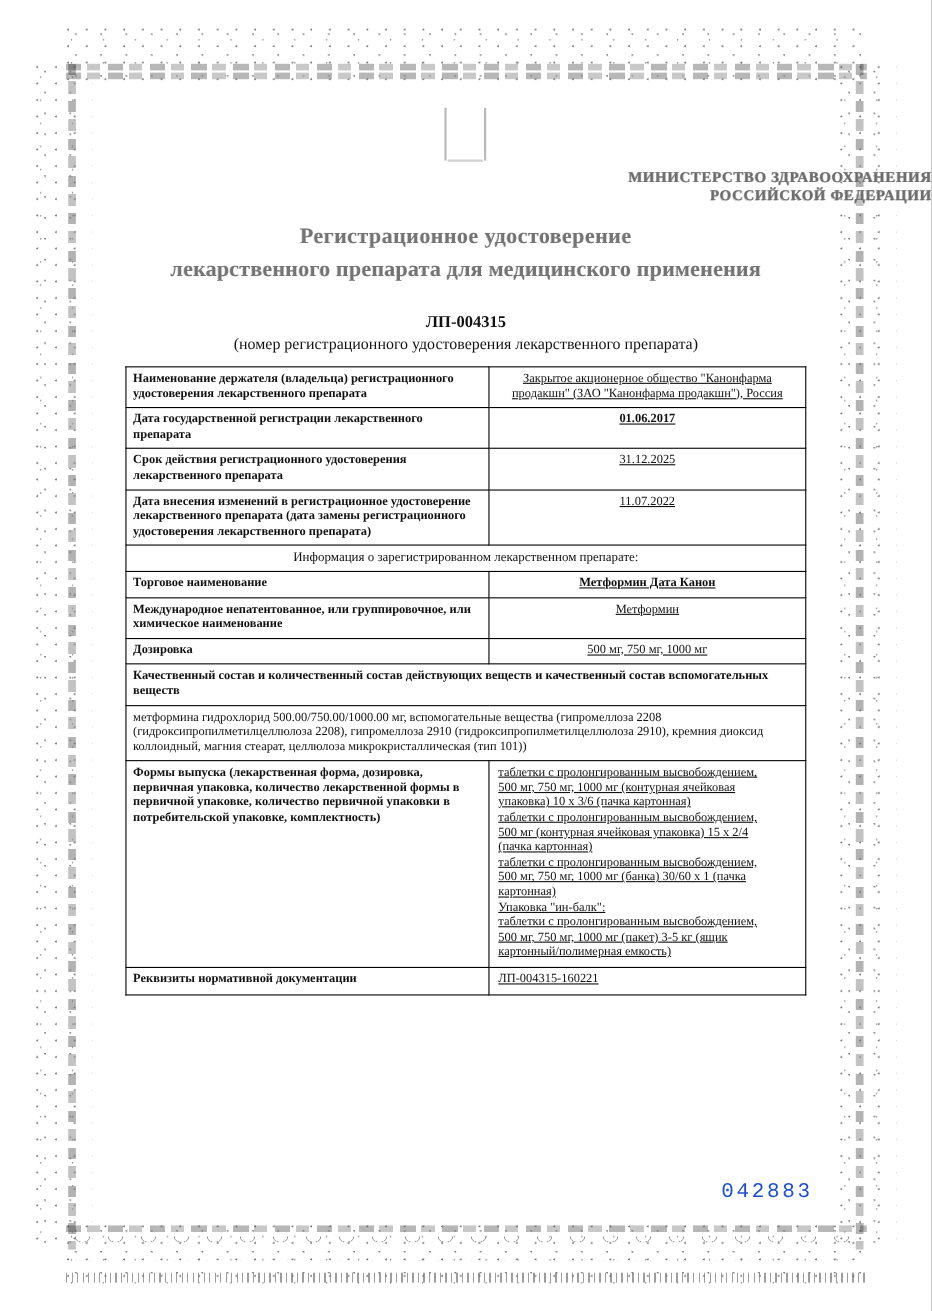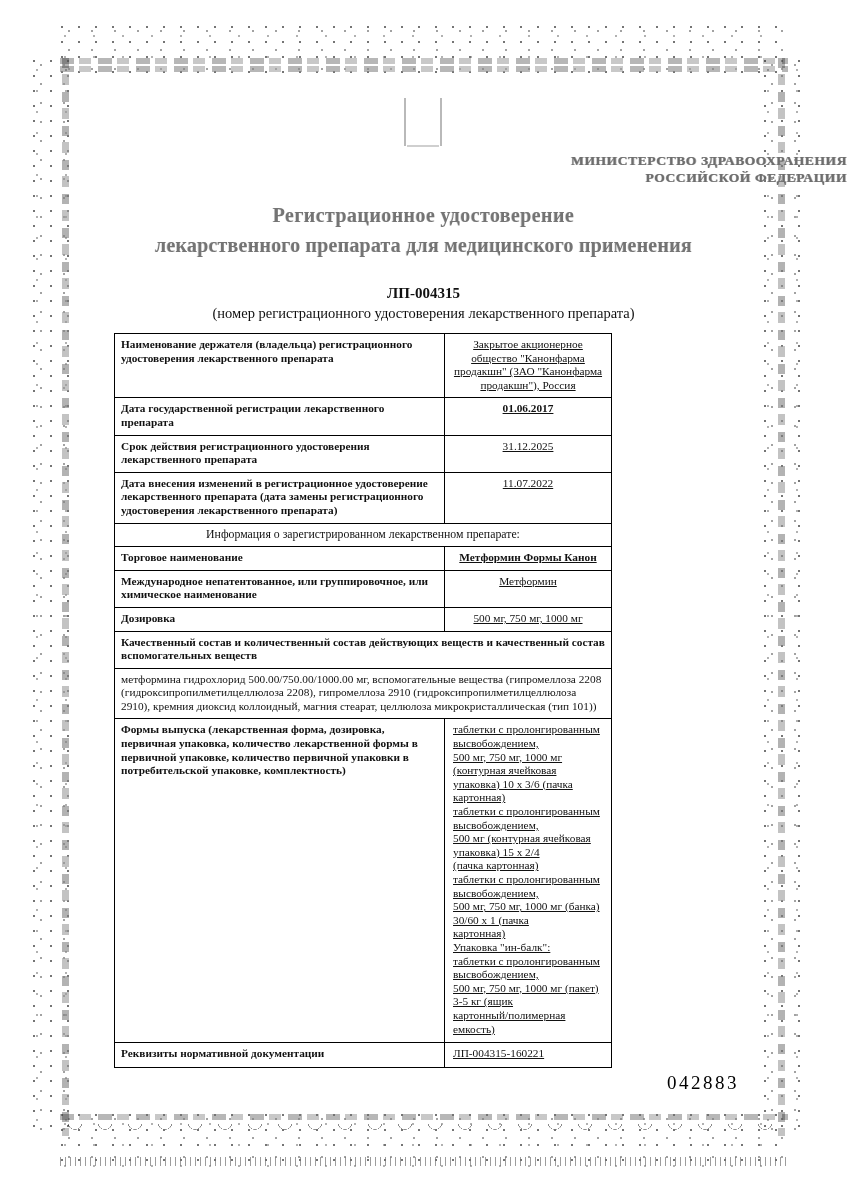--- a/index.html
+++ b/index.html
@@ -139,21 +139,21 @@
     left: 0; right: 0; top: 305px;
     text-align: center;
     font-size: 14.5px;
   }
 
   
   table.cert {
     position: absolute;
     left: 114px;
     top: 333px;
-    width: 498px;
+    width: 619px;
     border-collapse: collapse;
     font-size: 11.3px;
     line-height: 13.6px;
   }
   table.cert td {
     border: 1px solid #000;
     padding: 4px 6px 5px 6px;
     vertical-align: top;
   }
   td.lbl {
@@ -181,24 +181,24 @@
     vertical-align: top;
     padding: 4px 6px 6px 8px;
   }
   td.val.left .ln { display: block; }
 
   
   .serial {
     position: absolute;
     right: 108px;
     top: 1072px;
-    font-family: Liberation Serif, serif;
+    font-family: Liberation Mono, monospace;
     font-size: 19px;
     letter-spacing: 2.5px;
-    color: #000000;
+    color: #1d4ed8;
   }
 </style>
 </head>
 <body>
 
 <div class="page">
 
   <div class="border-frame">
     <div class="guilloche g-top">
       <div class="speckle noiseA"></div>
@@ -256,21 +256,21 @@
       </tr>
       <tr>
         <td class="lbl">Дата внесения изменений в регистрационное удостоверение лекарственного препарата (дата замены регистрационного удостоверения лекарственного препарата)</td>
         <td class="val">11.07.2022</td>
       </tr>
       <tr>
         <td class="banner" colspan="2">Информация о зарегистрированном лекарственном препарате:</td>
       </tr>
       <tr>
         <td class="lbl">Торговое наименование</td>
-        <td class="val bold">Метформин Формы Канон</td>
+        <td class="val bold">Метформин Дата Канон</td>
       </tr>
       <tr>
         <td class="lbl">Международное непатентованное, или группировочное, или химическое наименование</td>
         <td class="val">Метформин</td>
       </tr>
       <tr>
         <td class="lbl">Дозировка</td>
         <td class="val">500 мг, 750 мг, 1000 мг</td>
       </tr>
       <tr>

